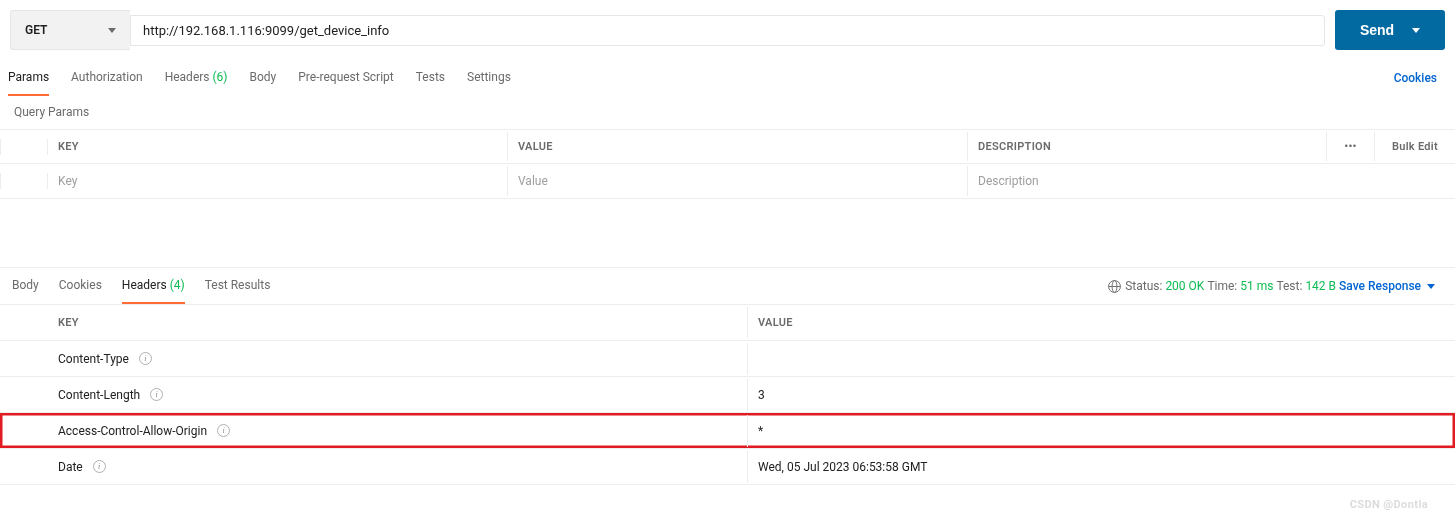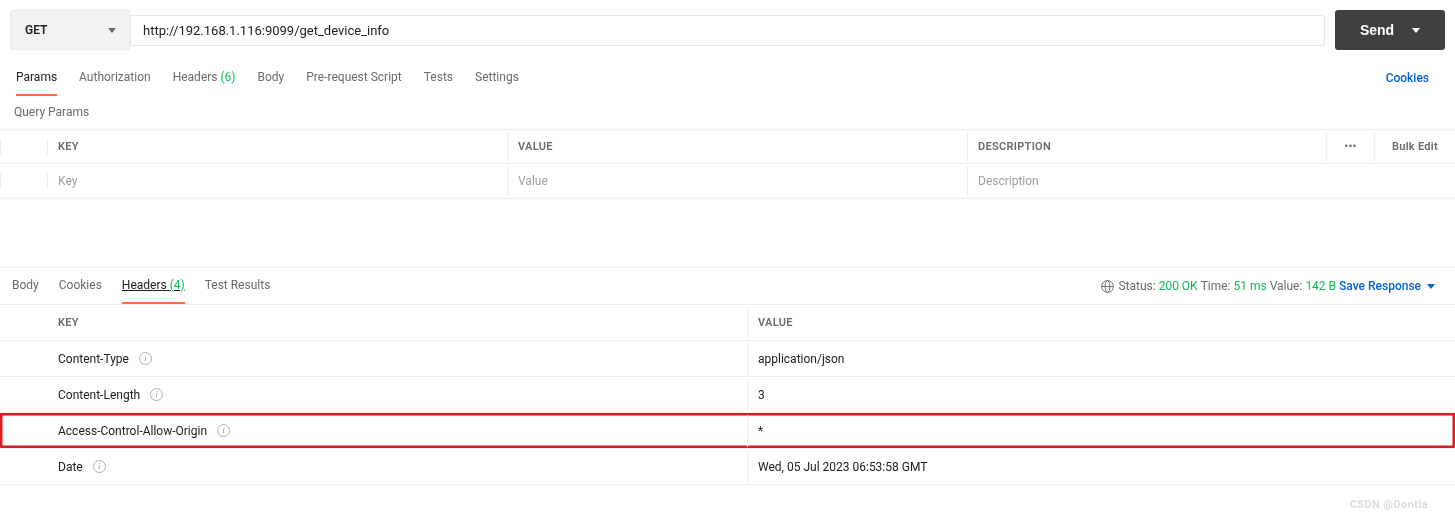--- a/index.html
+++ b/index.html
@@ -49,21 +49,21 @@
   }
   .url-input::placeholder { color: #9e9e9e; }
   .send-btn {
     display: flex;
     align-items: center;
     justify-content: center;
     gap: 18px;
     height: 40px;
     margin-left: 10px;
     padding: 0 18px;
-    background: #404040;
+    background: #0369a1;
     color: #fff;
     border: none;
     border-radius: 3px;
     font-size: 14px;
     font-weight: 600;
     cursor: pointer;
     min-width: 110px;
   }
   .chevron-down {
     display: inline-block;
@@ -72,21 +72,21 @@
     border-right: 4px solid transparent;
     border-top: 5px solid currentColor;
   }
   .method-select .chevron-down { color: #6b6b6b; }
 
   
   .req-tabs-row {
     display: flex;
     align-items: center;
     justify-content: space-between;
-    padding: 0 16px;
+    padding: 0 8px;
     border-bottom: 1px solid #fff;
   }
   .req-tabs { display: flex; gap: 0; }
   .req-tab {
     padding: 10px 0 10px 0;
     margin-right: 22px;
     font-size: 12px;
     color: #6b6b6b;
     cursor: pointer;
     border-bottom: 2px solid transparent;
@@ -160,21 +160,20 @@
     padding: 10px 0;
     margin-right: 20px;
     font-size: 12px;
     color: #6b6b6b;
     cursor: pointer;
     border-bottom: 2px solid transparent;
   }
   .resp-tab.active {
     color: #212121;
     border-bottom-color: #ff6c37;
-    text-decoration: underline;
   }
   .resp-right {
     display: flex;
     align-items: center;
     gap: 3px;
     font-size: 12px;
     color: #6b6b6b;
   }
   .stat-val { color: #0cbb52; }
   .save-resp {
@@ -310,21 +309,21 @@
     </span>
     <span>
       <span>Status:</span>
       <span class="stat-val">200 OK</span>
     </span>
     <span>
       <span>Time:</span>
       <span class="stat-val">51 ms</span>
     </span>
     <span>
-      <span>Value:</span>
+      <span>Test:</span>
       <span class="stat-val">142 B</span>
     </span>
     <span class="save-resp">
       <span>Save Response</span>
       <span class="chevron-down" style="border-top-color:#0265d2"></span>
     </span>
   </div>
 </div>
 
 <div class="resp-table">
@@ -333,21 +332,20 @@
     <div class="rt-cell rt-key">KEY</div>
     <div class="rt-cell rt-value">VALUE</div>
   </div>
   <div id="resp-rows">
       <div class="rt-row">
         <div class="rt-cell rt-leading"></div>
         <div class="rt-cell rt-key">
           <span>Content-Type</span>
           <span class="info-icon">i</span>
         </div>
-        <div class="rt-cell rt-value">application/json</div>
       </div>
       <div class="rt-row">
         <div class="rt-cell rt-leading"></div>
         <div class="rt-cell rt-key">
           <span>Content-Length</span>
           <span class="info-icon">i</span>
         </div>
         <div class="rt-cell rt-value">3</div>
       </div>
       <div class="rt-row highlight">

